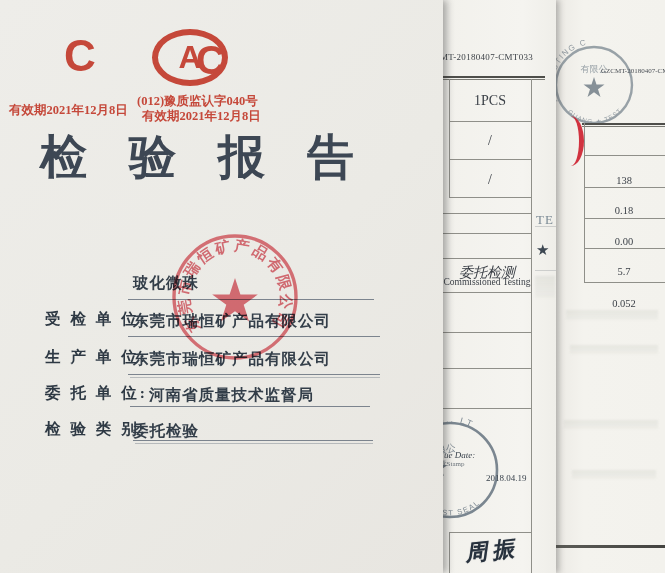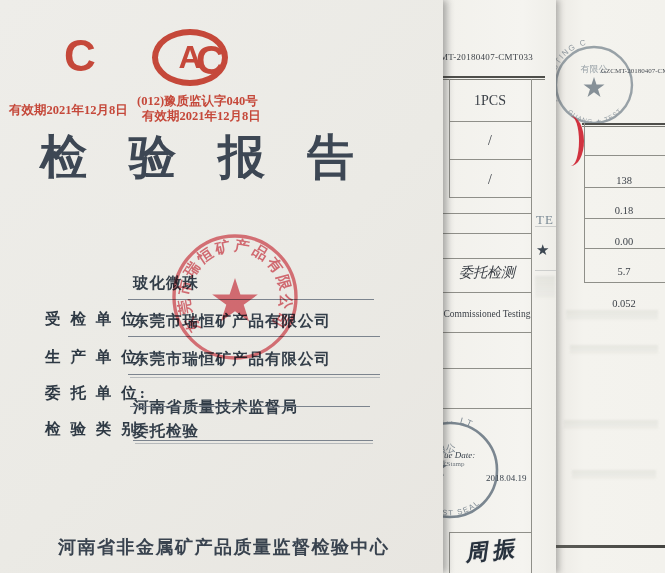--- a/index.html
+++ b/index.html
@@ -126,21 +126,21 @@
     <div class="abs hline" style="left:0;top:292px;width:88px;"></div>
     <div class="abs hline" style="left:0;top:332px;width:88px;"></div>
     <div class="abs hline" style="left:0;top:368px;width:88px;"></div>
     <div class="abs hline" style="left:0;top:408px;width:88px;"></div>
     <div class="abs hline" style="left:6px;top:532px;width:82px;"></div>
 
     <div class="abs cell-txt" style="left:6px;top:93px;width:82px;">1PCS</div>
     <div class="abs cell-txt" style="left:6px;top:133px;width:82px;">/</div>
     <div class="abs cell-txt" style="left:6px;top:172px;width:82px;">/</div>
     <div class="abs cell-txt" style="left:0px;top:264px;width:88px;font-style:italic;">委托检测</div>
-    <div class="abs cell-txt" style="left:-6px;top:277px;width:100px;font-size:9.5px;margin-top:32px;">Commissioned Testing</div>
+    <div class="abs cell-txt" style="left:-6px;top:277px;width:100px;font-size:9.5px;">Commissioned Testing</div>
 
     <div class="abs edge-te" style="left:93px;top:212px;">TE</div>
     <div class="abs ghostline" style="left:92px;top:226px;width:21px;"></div>
     <div class="abs edge-star" style="left:93px;top:243px;">★</div>
     <div class="abs ghostline" style="left:92px;top:270px;width:21px;"></div>
     <div class="abs smudge" style="left:92px;top:276px;width:20px;height:22px;"></div>
 
     <svg class="abs" style="left:-53px;top:410px;opacity:.8;" width="120" height="120" viewBox="0 0 120 120">
       <circle cx="60" cy="60" r="47" fill="none" stroke="#5d6c79" stroke-width="2.6"></circle>
       <path id="p2top" d="M 20,84 A 47,47 0 1 1 100,84" fill="none"></path>
@@ -183,33 +183,32 @@
     <div class="abs f-label" style="left:45px;top:309px;">受 检 单 位:</div>
     <div class="abs f-value" style="left:133px;top:311px;">东莞市瑞恒矿产品有限公司</div>
     <div class="abs uline" style="left:128px;top:336px;width:252px;"></div>
 
     <div class="abs f-label" style="left:45px;top:347px;">生 产 单 位:</div>
     <div class="abs f-value" style="left:133px;top:349px;">东莞市瑞恒矿产品有限公司</div>
     <div class="abs uline" style="left:128px;top:374px;width:252px;"></div>
     <div class="abs uline2" style="left:130px;top:377px;width:250px;"></div>
 
     <div class="abs f-label" style="left:45px;top:383px;">委 托 单 位:</div>
-    <div class="abs f-value" style="left:133px;top:385px;margin-top:12px;">河南省质量技术监督局</div>
+    <div class="abs f-value" style="left:149px;top:385px;">河南省质量技术监督局</div>
     <div class="abs uline" style="left:130px;top:406px;width:240px;"></div>
 
     <div class="abs f-label" style="left:45px;top:419px;">检 验 类 别:</div>
     <div class="abs f-value" style="left:133px;top:421px;">委托检验</div>
     <div class="abs uline" style="left:133px;top:440px;width:240px;"></div>
     <div class="abs uline2" style="left:135px;top:443px;width:238px;"></div>
 
     <svg class="abs seal1" width="150" height="150" viewBox="0 0 150 150">
       <circle cx="75" cy="75" r="61" fill="none" stroke="#e0606a" stroke-width="3.4"></circle>
       <path id="sealArc" d="M 42.5,107.5 A 46,46 0 1 1 107.5,107.5" fill="none"></path>
       <text font-size="15" fill="#dd5a66" letter-spacing="2.5" font-weight="bold">
         <textPath href="#sealArc" startOffset="2">东莞市瑞恒矿产品有限公司</textPath>
       </text>
       <polygon fill="#dd5a66" transform="translate(75,80)" points="0,-24 5.4,-7.4 22.8,-7.4 8.7,2.8 14.1,19.4 0,9.2 -14.1,19.4 -8.7,2.8 -22.8,-7.4 -5.4,-7.4"></polygon>
     </svg>
 
-    <div class="abs footer">河南省非金属矿产品质量监督检验中心</div>
   </div>
 
 </div>
 
 </body></html>

